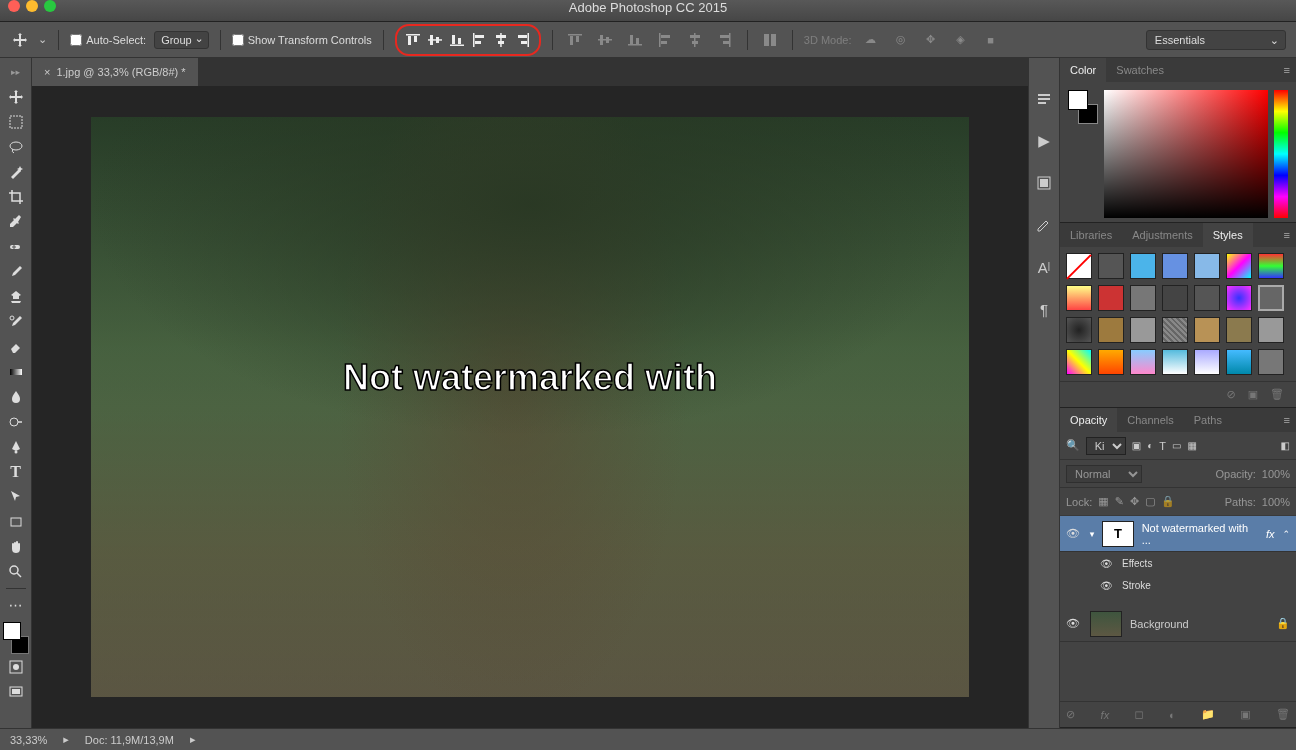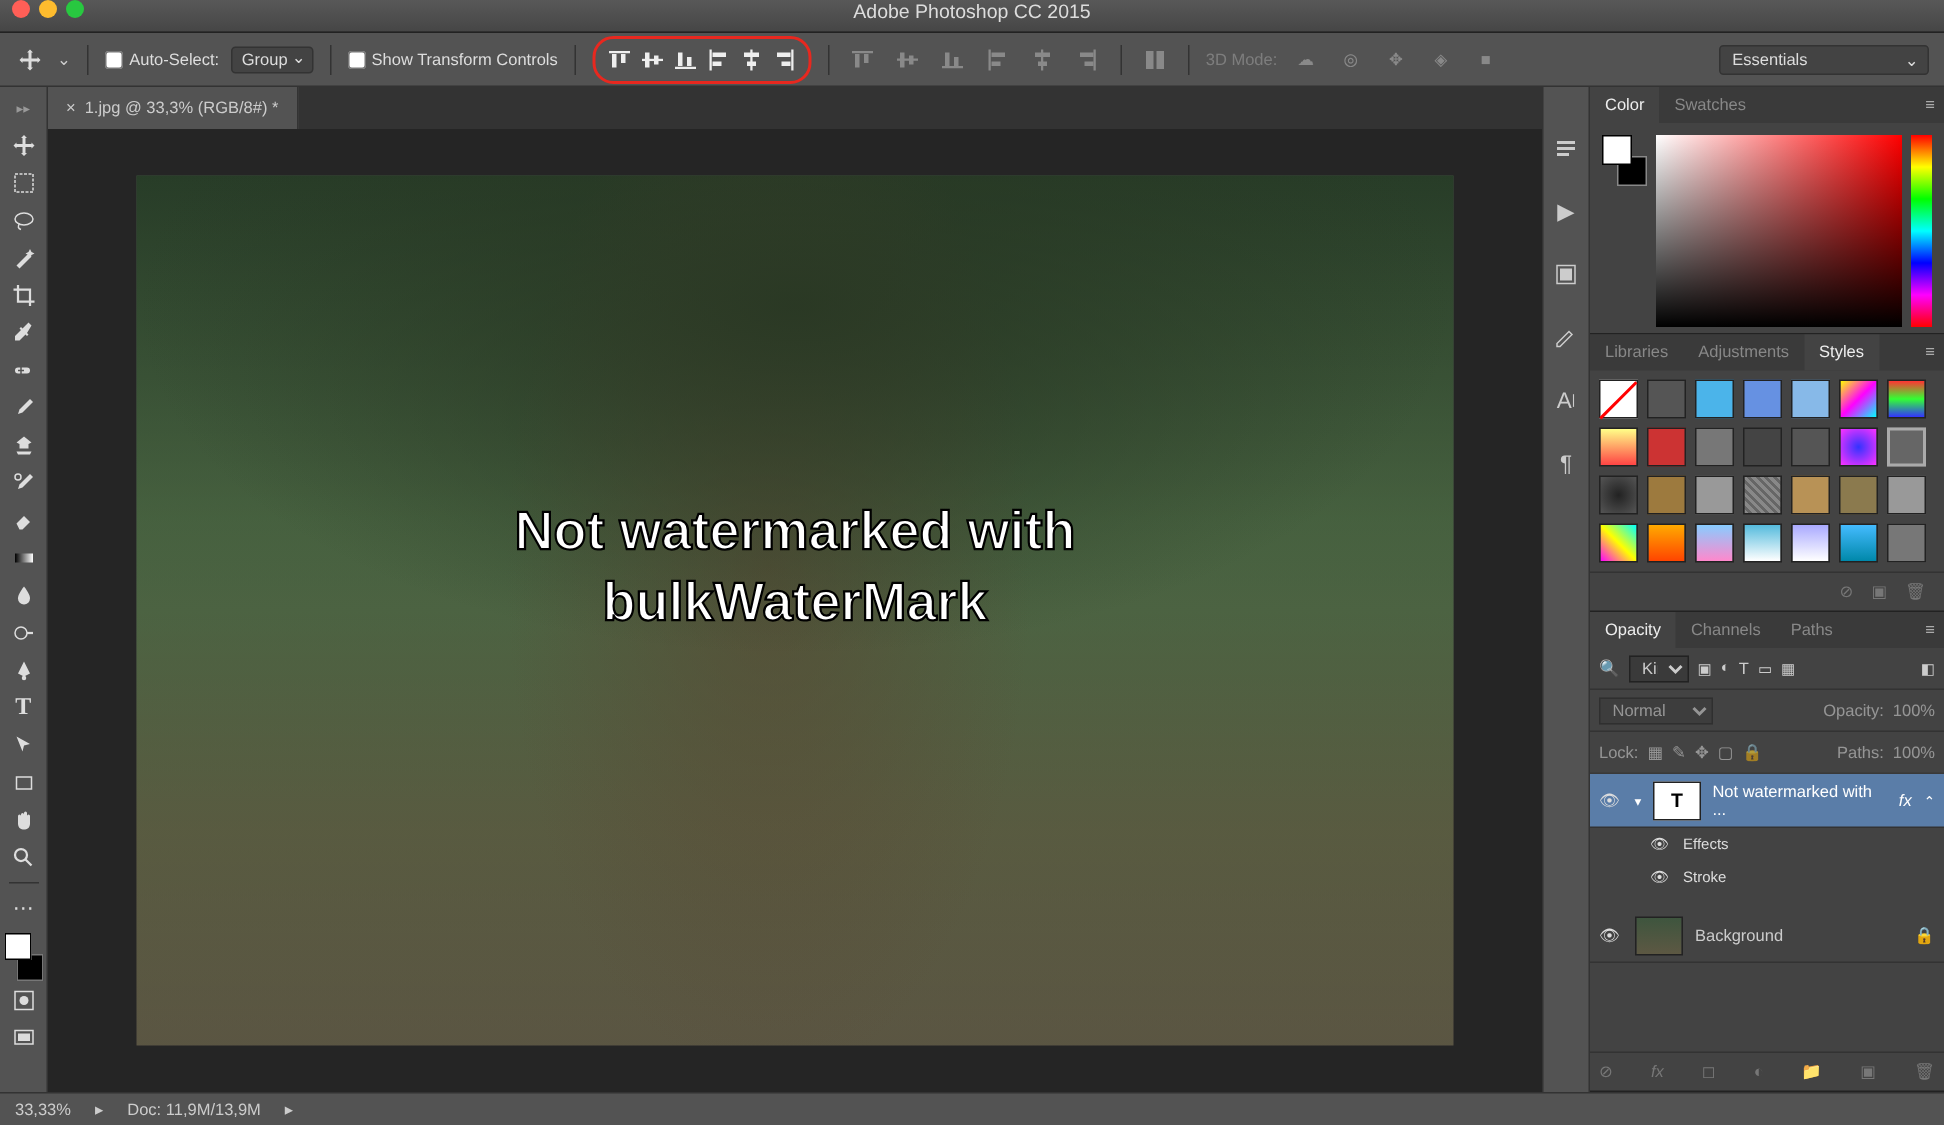--- a/index.html
+++ b/index.html
@@ -342,21 +342,20 @@
     <div style="display:flex;background:#333">
       <div class="doc-tab">
         <span class="close">×</span>
         <span>1.jpg @ 33,3% (RGB/8#) *</span>
       </div>
     </div>
     <div class="canvas-wrap">
       <div class="canvas">
         <div class="canvas-text">
           <span>Not watermarked with</span><br>
-          <span>bulkWaterMark</span>
         </div>
       </div>
     </div>
   </div>
 
   <div class="dock-strip">
     <div class="dock-ico">
         <svg viewBox="0 0 16 16">
           <rect x="2" y="3" width="12" height="2" fill="#ccc"></rect>
           <rect x="2" y="7" width="12" height="2" fill="#ccc"></rect>

